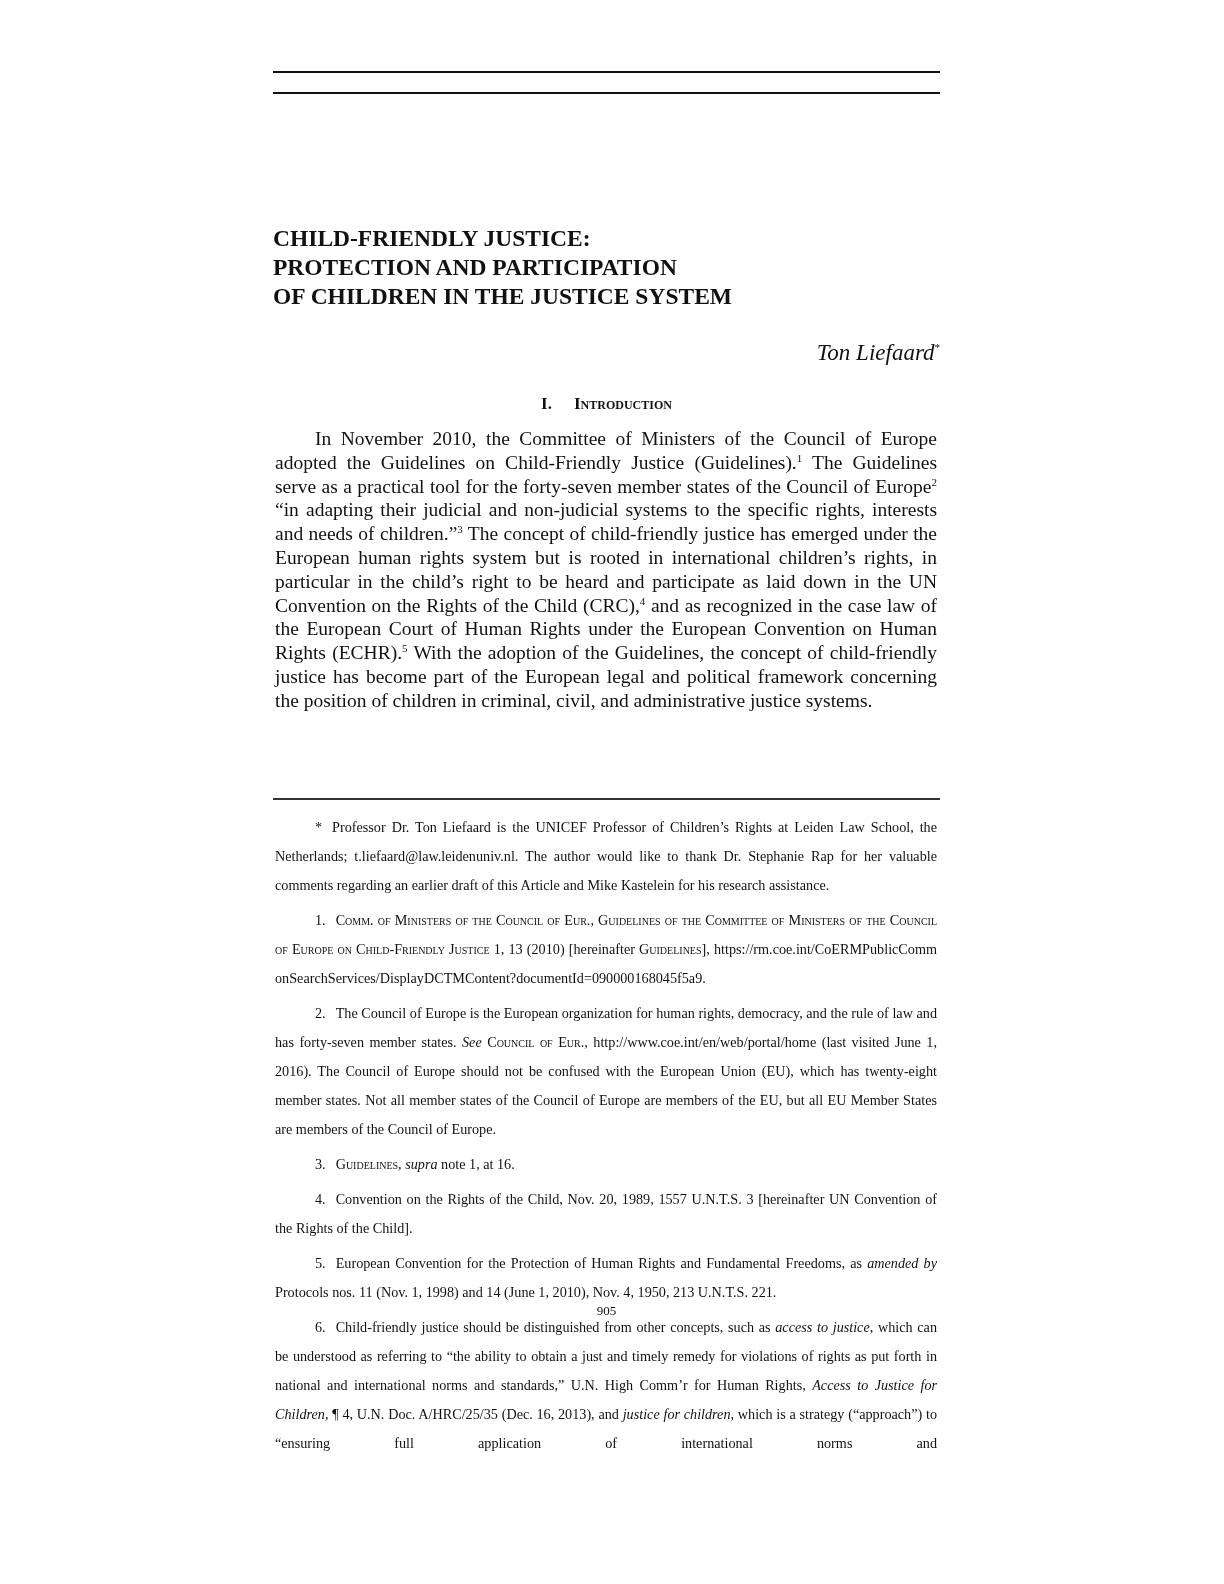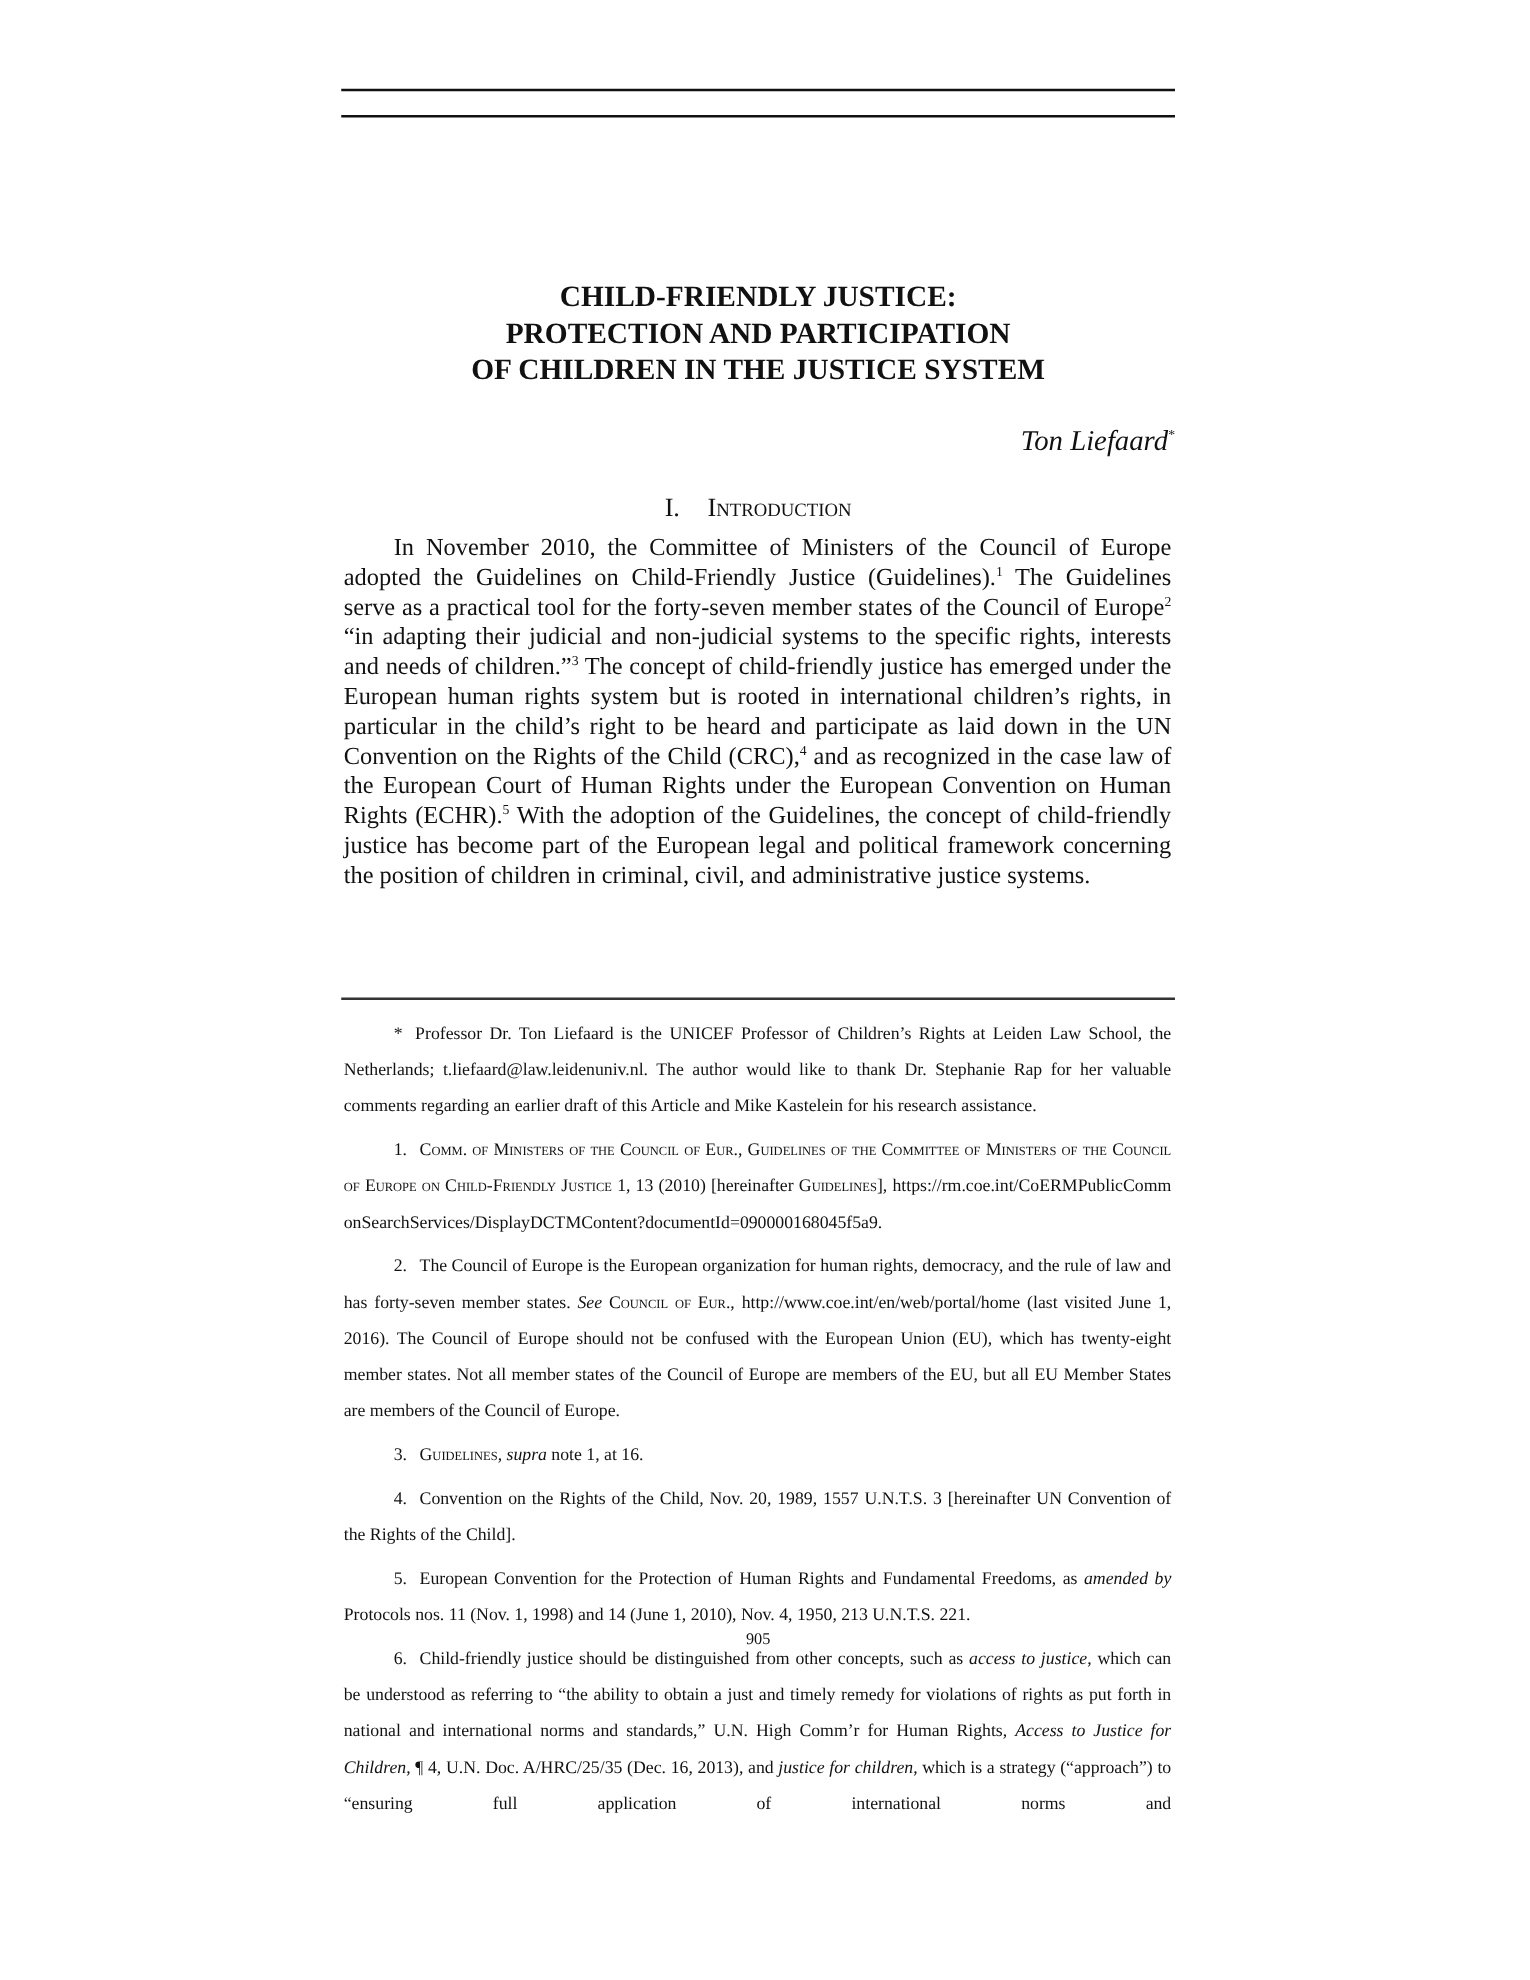--- a/index.html
+++ b/index.html
@@ -2,26 +2,26 @@
 <html><head>
 <meta charset="utf-8">
 <style>
   html, body { margin: 0; padding: 0; background: #ffffff; }
   body { width: 1224px; height: 1584px; position: relative; overflow: hidden;
          font-family: "Liberation Serif", "DejaVu Serif", serif; color: #111; }
   .rule { position: absolute; left: 273px; width: 667px; background: #111; }
   .rule-top1 { top: 71px; height: 2px; }
   .rule-top2 { top: 92px; height: 2px; }
   .title { position: absolute; left: 273px; width: 667px; top: 224px;
-           text-align: center; font-weight: bold; font-size: 23.5px; line-height: 29px; }
+           text-align: left; font-weight: bold; font-size: 23.5px; line-height: 29px; }
   .title div { white-space: nowrap; }
   .author { position: absolute; left: 273px; width: 667px; top: 340px; text-align: right;
             font-style: italic; font-size: 23px; }
   .author sup { font-style: normal; font-size: 11px; vertical-align: 9px; }
-  .section { position: absolute; left: 273px; width: 667px; top: 394px; text-align: center; font-size: 21px; }
+  .section { position: absolute; left: 273px; width: 667px; top: 394px; text-align: center; font-size: 17px; font-weight: bold; }
   .section .num { margin-right: 22px; }
   .sc { font-variant: small-caps; }
   .body { position: absolute; left: 275px; width: 662px; top: 427px;
           font-size: 19.5px; line-height: 23.8px; text-align: justify; }
   .body p { margin: 0; text-indent: 40px; }
   .body sup, .fn sup { font-size: 11px; vertical-align: 7px; line-height: 0; }
   .fn-rule { position: absolute; left: 273px; top: 798px; width: 667px; height: 2px; background: #333; }
   .footnotes { position: absolute; left: 275px; width: 662px; top: 813px;
                font-size: 14.2px; line-height: 29px; text-align: justify; }
   .fn { margin: 0 0 6px 0; text-indent: 40px; }

